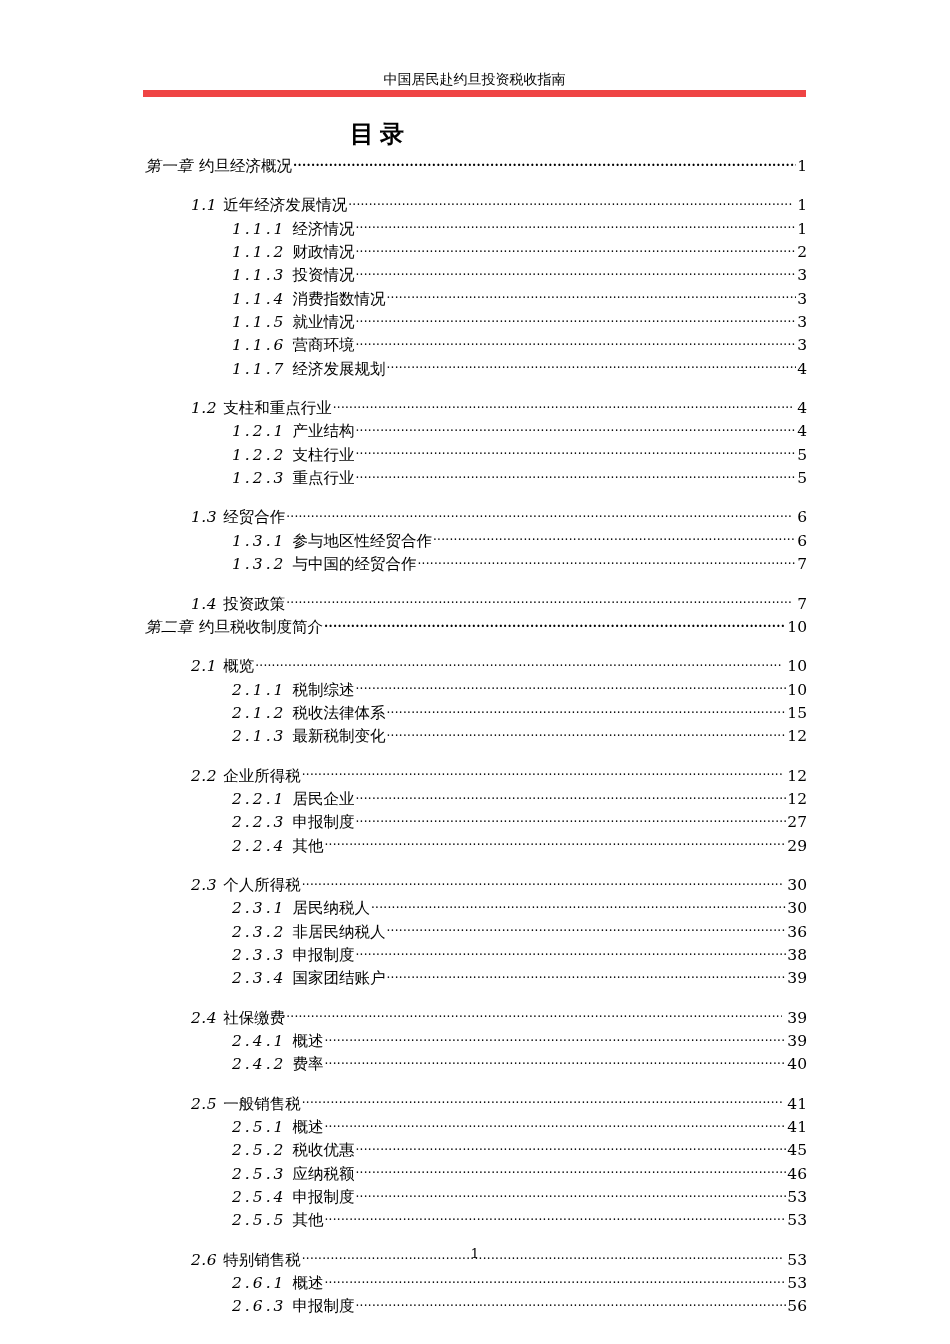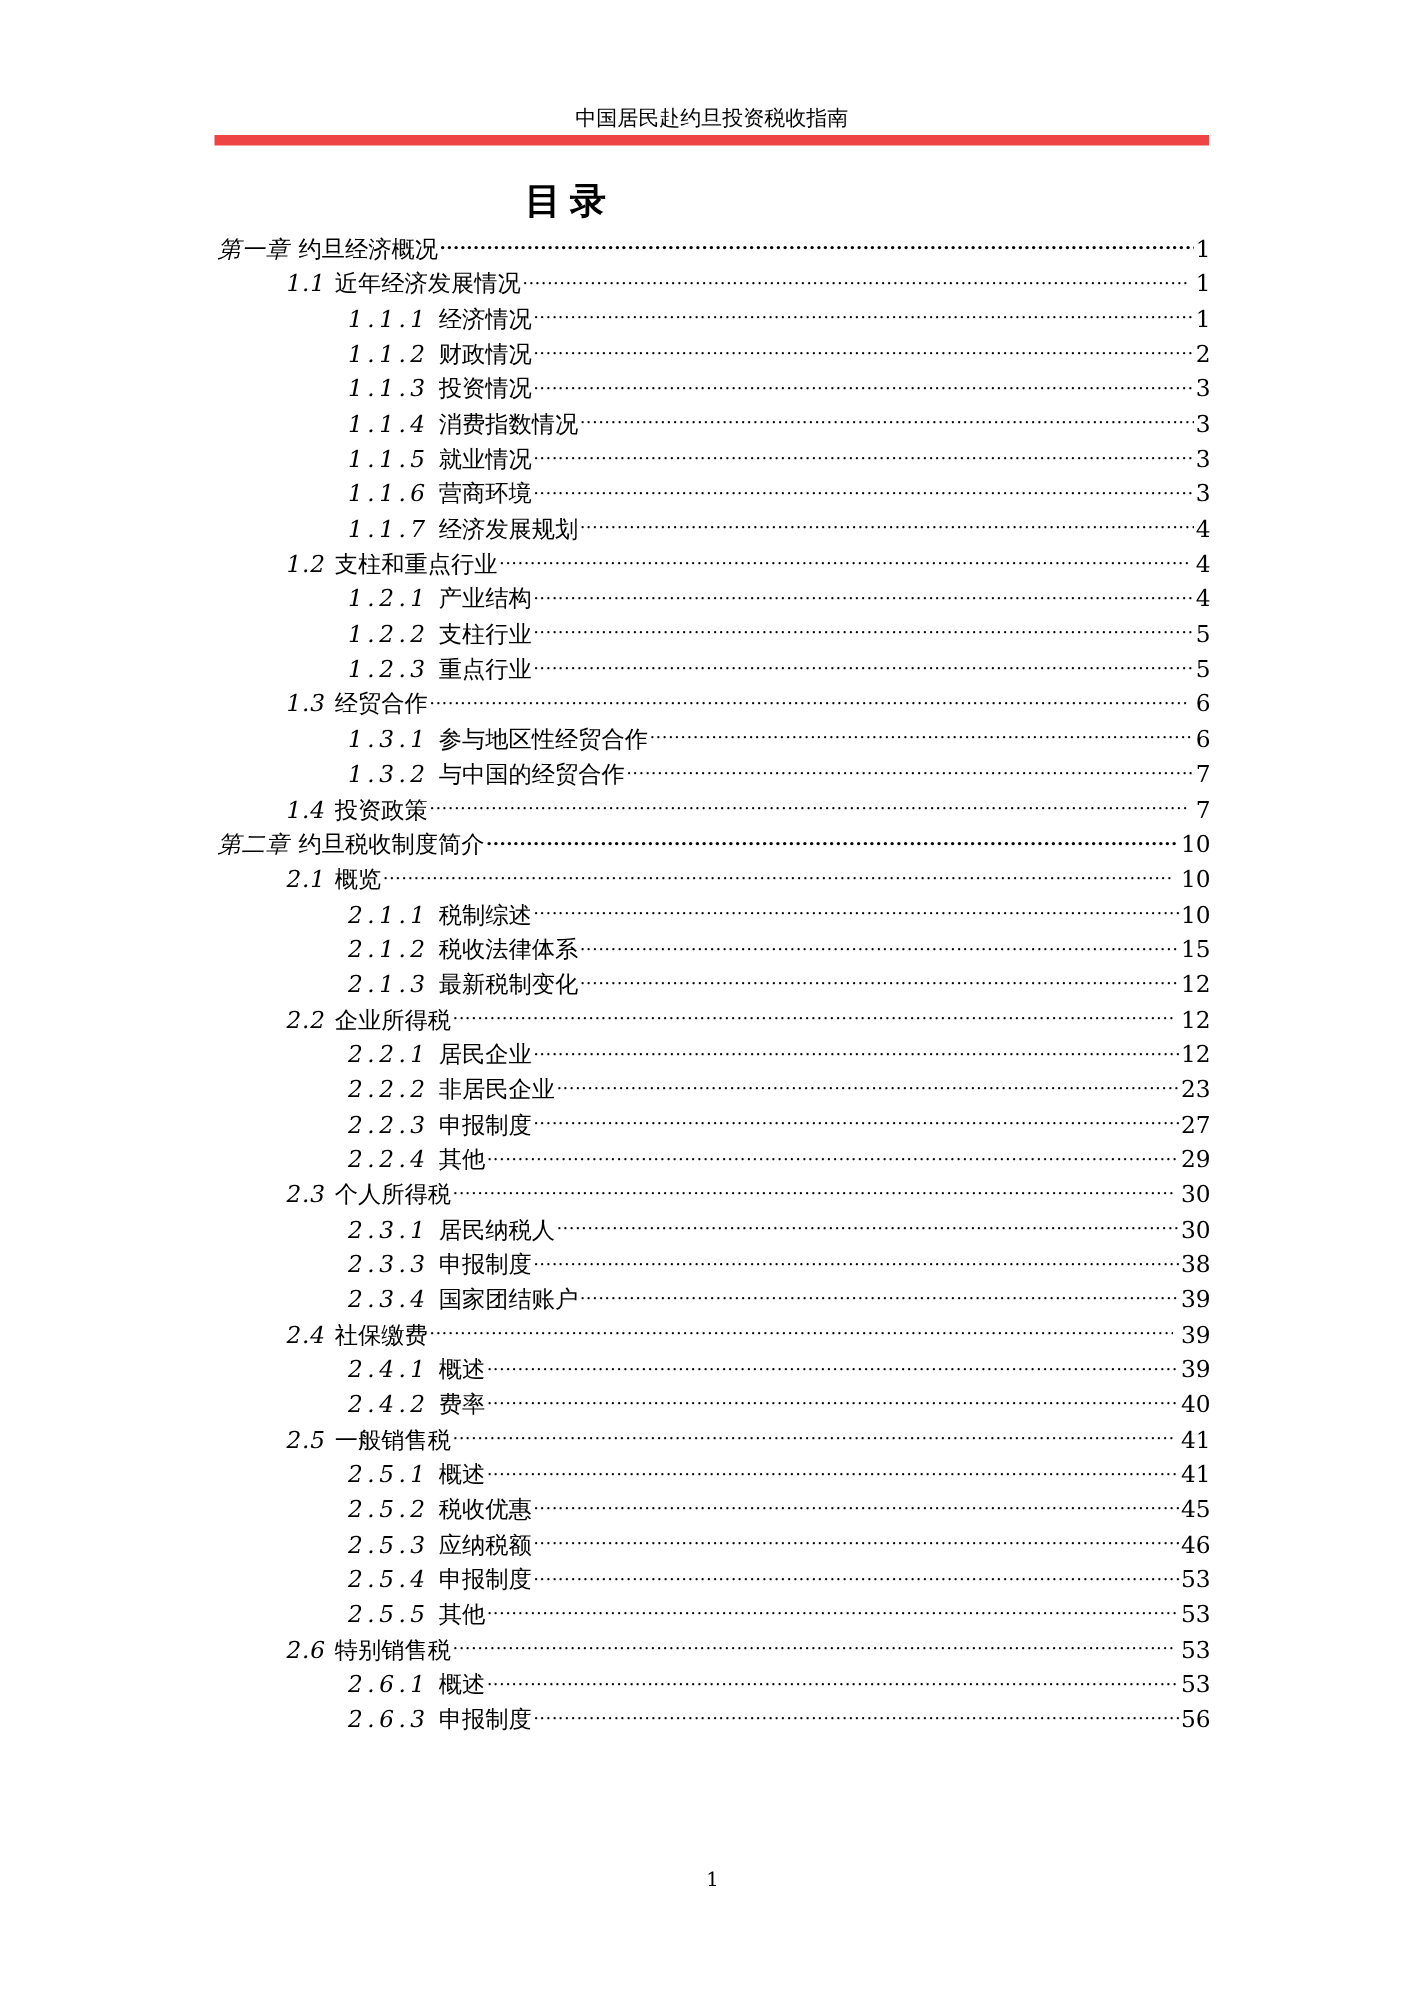--- a/index.html
+++ b/index.html
@@ -7,21 +7,21 @@
          font-family: "DejaVu Serif", "Liberation Serif", serif; color: #000; }
   .page-header { position: absolute; left: 143px; top: 70px; width: 663px; height: 20px;
                  border-bottom: 7px solid #ef4444; text-align: center; font-size: 14px; line-height: 18px; }
   .toc-title { position: absolute; left: 0; top: 118px; width: 760px; text-align: center;
                font-family: "DejaVu Sans", "Liberation Sans", sans-serif; font-size: 24px; font-weight: bold;
                letter-spacing: 6px; line-height: 32px; }
   .toc { position: absolute; left: 145px; top: 155px; width: 662px; }
   .toc-row { display: flex; align-items: baseline; height: 23.35px; font-size: 15.5px; line-height: 23.35px;
              white-space: nowrap; }
   .toc-row.lvl0 { padding-left: 0; }
-  .toc-row.lvl1 { padding-left: 46px; }
+  .toc-row.lvl1 { padding-left: 46px; margin-top: 16px; }
   .toc-row.lvl2 { padding-left: 87px; }
   .toc-num { margin-right: 6px; letter-spacing: 0.5px; font-style: italic; }
   .toc-row.lvl2 .toc-num { letter-spacing: 3px; }
   .toc-label { }
   .toc-dots { flex: 1; overflow: hidden; margin: 0 1px; position: relative; height: 1em; }
   .toc-dots::after { content: "........................................................................................................................................................................................................................................................................";
                      position: absolute; left: 0; bottom: -3px; font-size: 12px; letter-spacing: 0.3px; }
   .toc-row.lvl0 .toc-dots::after { font-weight: bold; }
   .toc-page { min-width: 8px; text-align: right; }
   .toc-row.lvl1 .toc-page { padding-left: 4px; }
@@ -173,26 +173,20 @@
       <span class="toc-dots"></span>
       <span class="toc-page">12</span>
     </div>
     <div class="toc-row lvl2">
       <span class="toc-num">2.2.1</span>
       <span class="toc-label">居民企业</span>
       <span class="toc-dots"></span>
       <span class="toc-page">12</span>
     </div>
     <div class="toc-row lvl2">
-      <span class="toc-num">2.2.2</span>
-      <span class="toc-label">非居民企业</span>
-      <span class="toc-dots"></span>
-      <span class="toc-page">23</span>
-    </div>
-    <div class="toc-row lvl2">
       <span class="toc-num">2.2.3</span>
       <span class="toc-label">申报制度</span>
       <span class="toc-dots"></span>
       <span class="toc-page">27</span>
     </div>
     <div class="toc-row lvl2">
       <span class="toc-num">2.2.4</span>
       <span class="toc-label">其他</span>
       <span class="toc-dots"></span>
       <span class="toc-page">29</span>
@@ -203,20 +197,26 @@
       <span class="toc-dots"></span>
       <span class="toc-page">30</span>
     </div>
     <div class="toc-row lvl2">
       <span class="toc-num">2.3.1</span>
       <span class="toc-label">居民纳税人</span>
       <span class="toc-dots"></span>
       <span class="toc-page">30</span>
     </div>
     <div class="toc-row lvl2">
+      <span class="toc-num">2.3.2</span>
+      <span class="toc-label">非居民纳税人</span>
+      <span class="toc-dots"></span>
+      <span class="toc-page">36</span>
+    </div>
+    <div class="toc-row lvl2">
       <span class="toc-num">2.3.3</span>
       <span class="toc-label">申报制度</span>
       <span class="toc-dots"></span>
       <span class="toc-page">38</span>
     </div>
     <div class="toc-row lvl2">
       <span class="toc-num">2.3.4</span>
       <span class="toc-label">国家团结账户</span>
       <span class="toc-dots"></span>
       <span class="toc-page">39</span>

